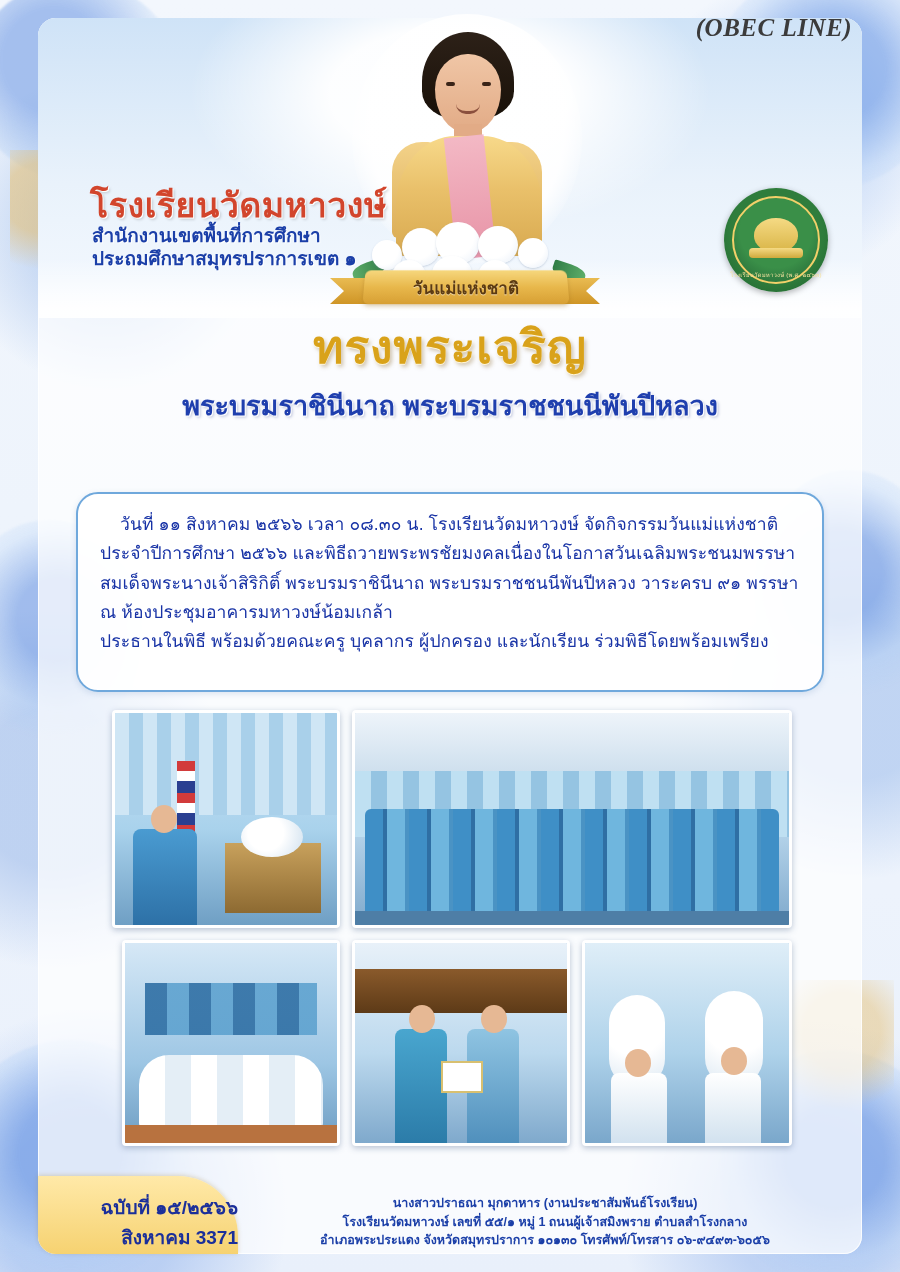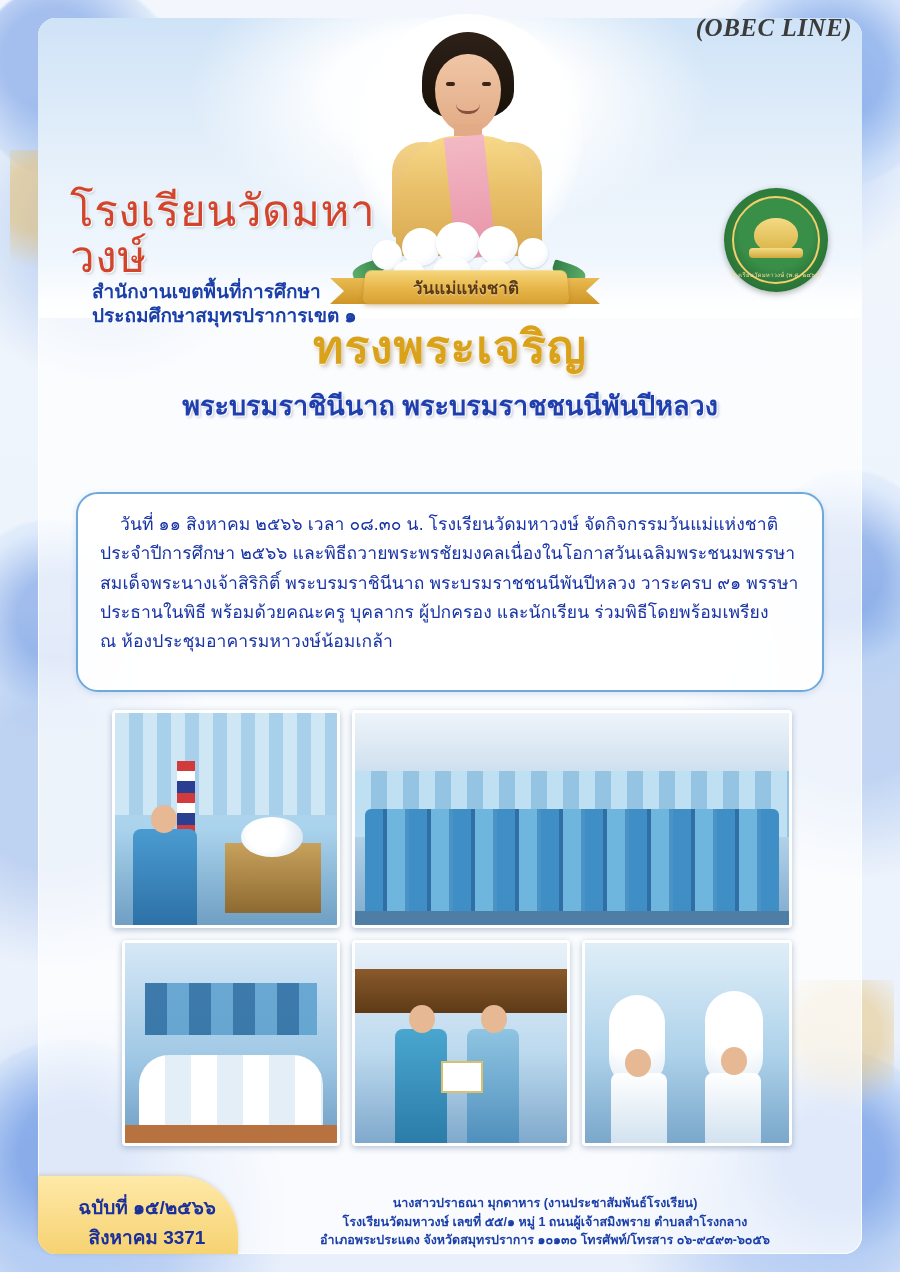--- a/index.html
+++ b/index.html
@@ -152,23 +152,23 @@
     font-size:17px; font-weight:bold; color:#5b3a12;
     text-shadow:0 1px 0 rgba(255,255,255,.5);
     z-index:3;
   }
 
   
   #school-block {
     position:absolute; left:70px; top:188px; z-index:12; width:330px;
   }
   #school-name {
-    font-size: 44px; font-weight: normal; color: #d2452c;
+    font-size: 34px; font-weight: bold; color: #d2452c;
     text-shadow: 1px 1px 0 #ffffff, 2px 2px 3px rgba(0,0,0,.18);
-    letter-spacing: .5px; line-height: 1.05;
+    letter-spacing: .5px; line-height: 1.05; margin-left: 20px;
   }
   .school-sub {
     font-size: 19px; font-weight: bold; color: #1b3fa8;
     text-shadow: 1px 1px 0 #ffffff;
     line-height: 1.25; padding-left: 22px;
   }
 
   
   #school-logo {
     position:absolute; right:72px; top:188px; width:104px; height:104px; z-index:12;
@@ -258,21 +258,21 @@
     position:absolute; left:38px; bottom:18px; width:824px; height:82px;
     z-index:14;
   }
   #issue-badge {
     position:absolute; left:0; bottom:0; width:200px; height:78px;
     background: linear-gradient(180deg,#ffe9a8,#f6d271);
     border-radius: 0 60px 0 18px;
     box-shadow: 0 -1px 4px rgba(160,120,30,.25);
   }
   #issue-badge .line {
-    color:#1b2f9a; font-weight:bold; font-size:19px; text-align:center;
+    color:#1b2f9a; font-weight:bold; font-size:19px; text-align:right;
     padding-left:18px;
   }
   #issue-badge .l1 { padding-top:16px; }
   #footer-center {
     position:absolute; left:210px; right:20px; bottom:4px;
     text-align:center; color:#1b3fa8; font-size:12.5px; line-height:1.5;
     font-weight:bold;
   }
 </style>
 </head>
@@ -344,22 +344,22 @@
 
   <div id="headline-wrap">
     <div id="headline-main">ทรงพระเจริญ</div>
     <div class="headline-sub l2">พระบรมราชินีนาถ  พระบรมราชชนนีพันปีหลวง</div>
   </div>
 
   <div id="body-card">
     <p>วันที่ ๑๑ สิงหาคม ๒๕๖๖ เวลา ๐๘.๓๐ น. โรงเรียนวัดมหาวงษ์ จัดกิจกรรมวันแม่แห่งชาติ</p>
     <p>ประจำปีการศึกษา  ๒๕๖๖  และพิธีถวายพระพรชัยมงคลเนื่องในโอกาสวันเฉลิมพระชนมพรรษา</p>
     <p>สมเด็จพระนางเจ้าสิริกิติ์ พระบรมราชินีนาถ พระบรมราชชนนีพันปีหลวง วาระครบ ๙๑ พรรษา</p>
+    <p>ณ ห้องประชุมอาคารมหาวงษ์น้อมเกล้า</p>
     <p>ประธานในพิธี พร้อมด้วยคณะครู บุคลากร ผู้ปกครอง และนักเรียน ร่วมพิธีโดยพร้อมเพรียง</p>
-    <p>ณ ห้องประชุมอาคารมหาวงษ์น้อมเกล้า</p>
   </div>
 
   <div id="photos">
 
     <div class="photo" style="left:0;top:0;width:228px;height:218px;">
       <div class="ph-sky" style="background:linear-gradient(180deg,#cfe6f7 0%,#a9d2ec 55%,#6f9fc4 100%);"></div>
       <div class="drape" style="height:48%;"></div>
       <div style="position:absolute;left:62px;top:48px;width:18px;height:78px;background:repeating-linear-gradient(180deg,#d23b3b 0 10px,#ffffff 10px 20px,#2a3f91 20px 32px);"></div>
       <div style="position:absolute;left:110px;top:130px;width:96px;height:70px;background:linear-gradient(180deg,#c8a15c,#8d6a32);"></div>
       <div style="position:absolute;left:126px;top:104px;width:62px;height:40px;border-radius:50%;background:radial-gradient(circle at 40% 40%,#ffffff 0 40%,#cfe0ee 100%);"></div>

